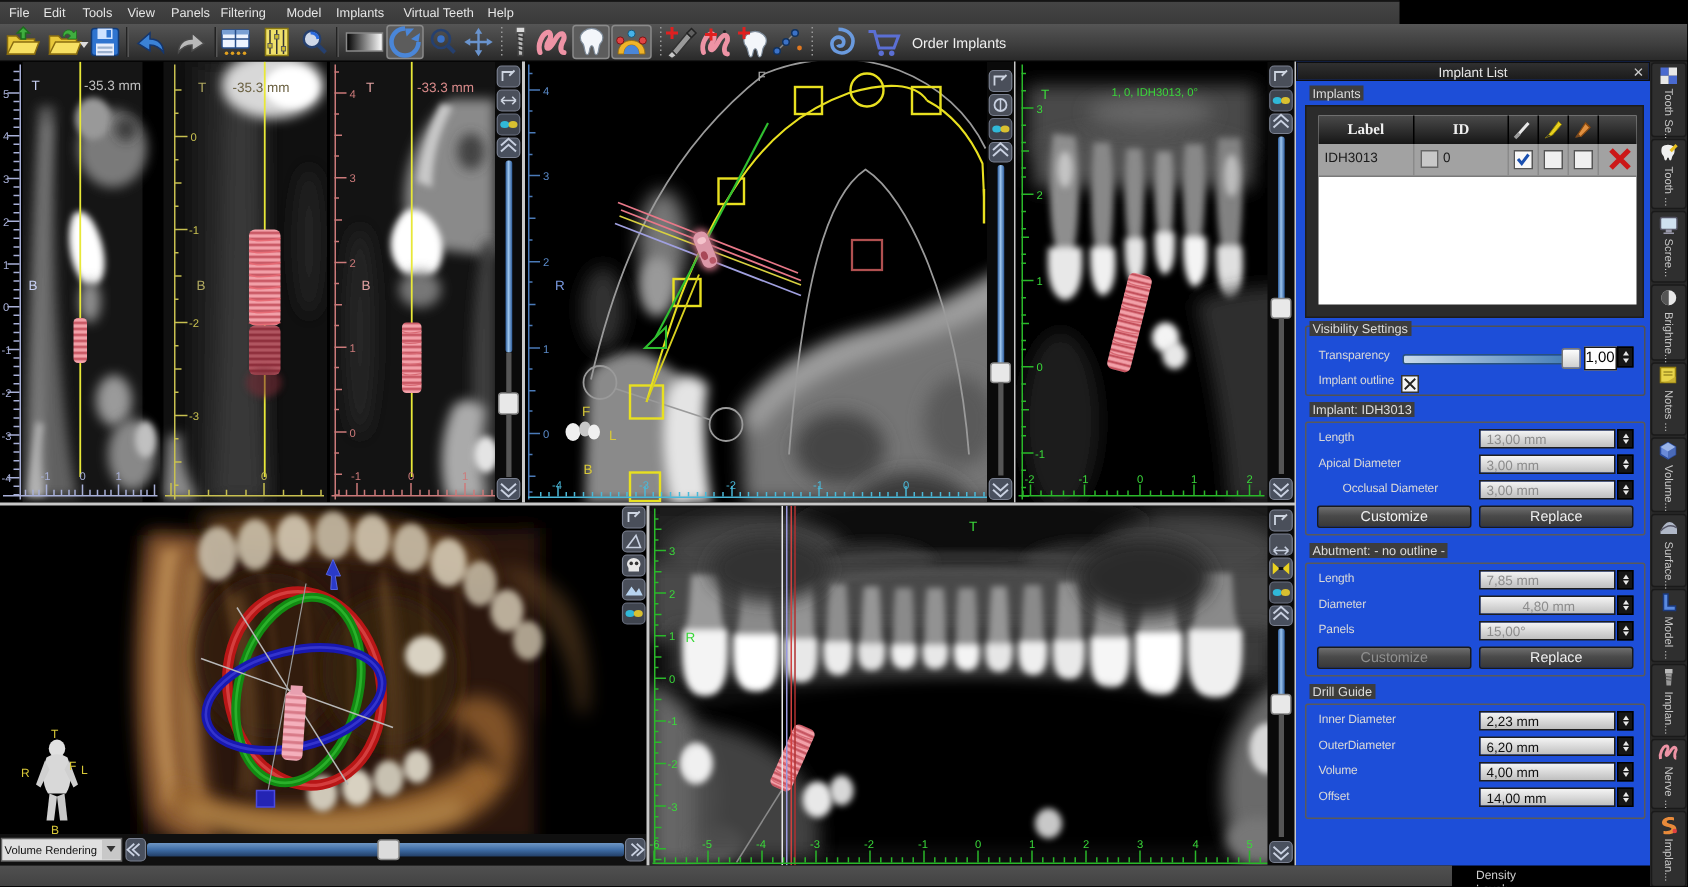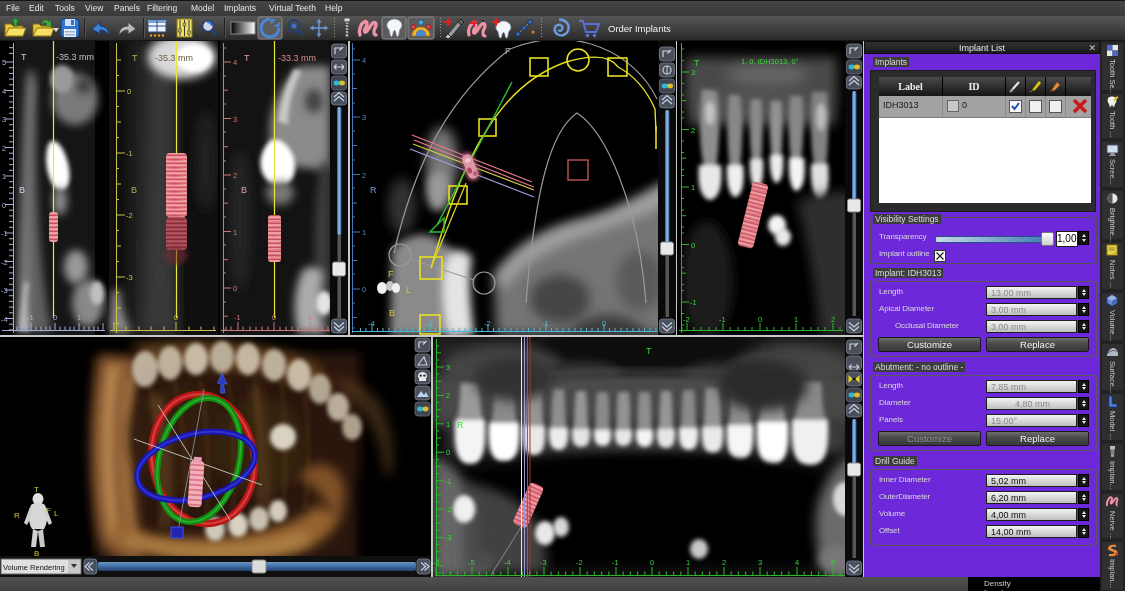--- a/index.html
+++ b/index.html
@@ -1,21 +1,21 @@
 <!DOCTYPE html>
 <html><head><meta charset="utf-8"><style>
 html,body{margin:0;padding:0;background:#000;}
 #app{position:relative;width:1125px;height:591px;background:#000;font-family:"Liberation Sans",sans-serif;overflow:hidden;}
 .abs{position:absolute;}
-#menubar{left:0;top:0;width:1125px;height:16px;background:linear-gradient(#454545,#3a3a3a);border-top:1px solid #141414;box-sizing:border-box;}
+#menubar{left:0;top:0;width:933px;height:16px;background:linear-gradient(#454545,#3a3a3a);border-top:1px solid #141414;box-sizing:border-box;}
 #menubar span{position:absolute;top:2px;font-size:8.5px;color:#e6e6e6;}
 #toolbar{left:0;top:16px;width:1125px;height:25px;background:linear-gradient(#555,#3f3f3f 55%,#2a2a2a);border-bottom:1px solid #161616;box-sizing:border-box;}
 .view{position:absolute;background:#000;overflow:hidden;}
 .divider{position:absolute;background:#c8c8c8;}
-#rightpanel{left:864px;top:41px;width:236px;height:536px;background:#6d28d9;}
+#rightpanel{left:864px;top:41px;width:236px;height:536px;background:#1d4ed8;}
 #tabstrip{left:1100px;top:41px;width:25px;height:550px;background:#282828;}
 #statusbar{left:0;top:577px;width:968px;height:14px;background:linear-gradient(#505050,#424242);color:#cfcfcf;font-size:8px;}
 svg{display:block;}
 .grouptitle{position:absolute;color:#dcdcdc;font-size:8.5px;background:#3d3d3d;padding:0 2px;z-index:5;}
 .groupbox{position:absolute;border:1px solid #5a5a5a;border-radius:2px;box-sizing:border-box;}
 .rowlabel{position:absolute;color:#d8d8d8;font-size:8px;letter-spacing:-0.1px;}
 .spininput{position:absolute;height:13px;width:91px;background:linear-gradient(#f4f4f4,#bfbfbf);border:1px solid #1e1e1e;box-sizing:border-box;font-size:9px;padding-left:4px;line-height:12px;}
 .spin{position:absolute;width:11px;height:13px;background:#161616;border:1px solid #000;box-sizing:border-box;}
 .spin:before{content:"";position:absolute;left:2.5px;top:2px;border-left:2.5px solid transparent;border-right:2.5px solid transparent;border-bottom:3.5px solid #e8e8e8;}
 .spin:after{content:"";position:absolute;left:2.5px;bottom:2px;border-left:2.5px solid transparent;border-right:2.5px solid transparent;border-top:3.5px solid #e8e8e8;}
@@ -1311,21 +1311,21 @@
   <div class="spin" style="left:214px;top:356px;"></div>
   <div class="rowlabel" style="left:15px;top:374px;">Panels</div>
   <div class="spininput" style="left:122px;top:373px;color:#8c8c8c;">15,00°</div>
   <div class="spin" style="left:214px;top:373px;"></div>
   <div class="btn" style="left:14px;top:390px;width:103px;color:#909090;">Customize</div>
   <div class="btn" style="left:122px;top:390px;width:103px;">Replace</div>
 
   <div class="grouptitle" style="left:9px;top:415px;">Drill Guide</div>
   <div class="groupbox" style="left:6px;top:428px;width:227px;height:77px;"></div>
   <div class="rowlabel" style="left:15px;top:434px;">Inner Diameter</div>
-  <div class="spininput" style="left:122px;top:433px;color:#111;">5,02 mm</div>
+  <div class="spininput" style="left:122px;top:433px;color:#111;">2,23 mm</div>
   <div class="spin" style="left:214px;top:433px;"></div>
   <div class="rowlabel" style="left:15px;top:451px;">OuterDiameter</div>
   <div class="spininput" style="left:122px;top:450px;color:#111;">6,20 mm</div>
   <div class="spin" style="left:214px;top:450px;"></div>
   <div class="rowlabel" style="left:15px;top:468px;">Volume</div>
   <div class="spininput" style="left:122px;top:467px;color:#111;">4,00 mm</div>
   <div class="spin" style="left:214px;top:467px;"></div>
   <div class="rowlabel" style="left:15px;top:485px;">Offset</div>
   <div class="spininput" style="left:122px;top:484px;color:#111;">14,00 mm</div>
   <div class="spin" style="left:214px;top:484px;"></div>

